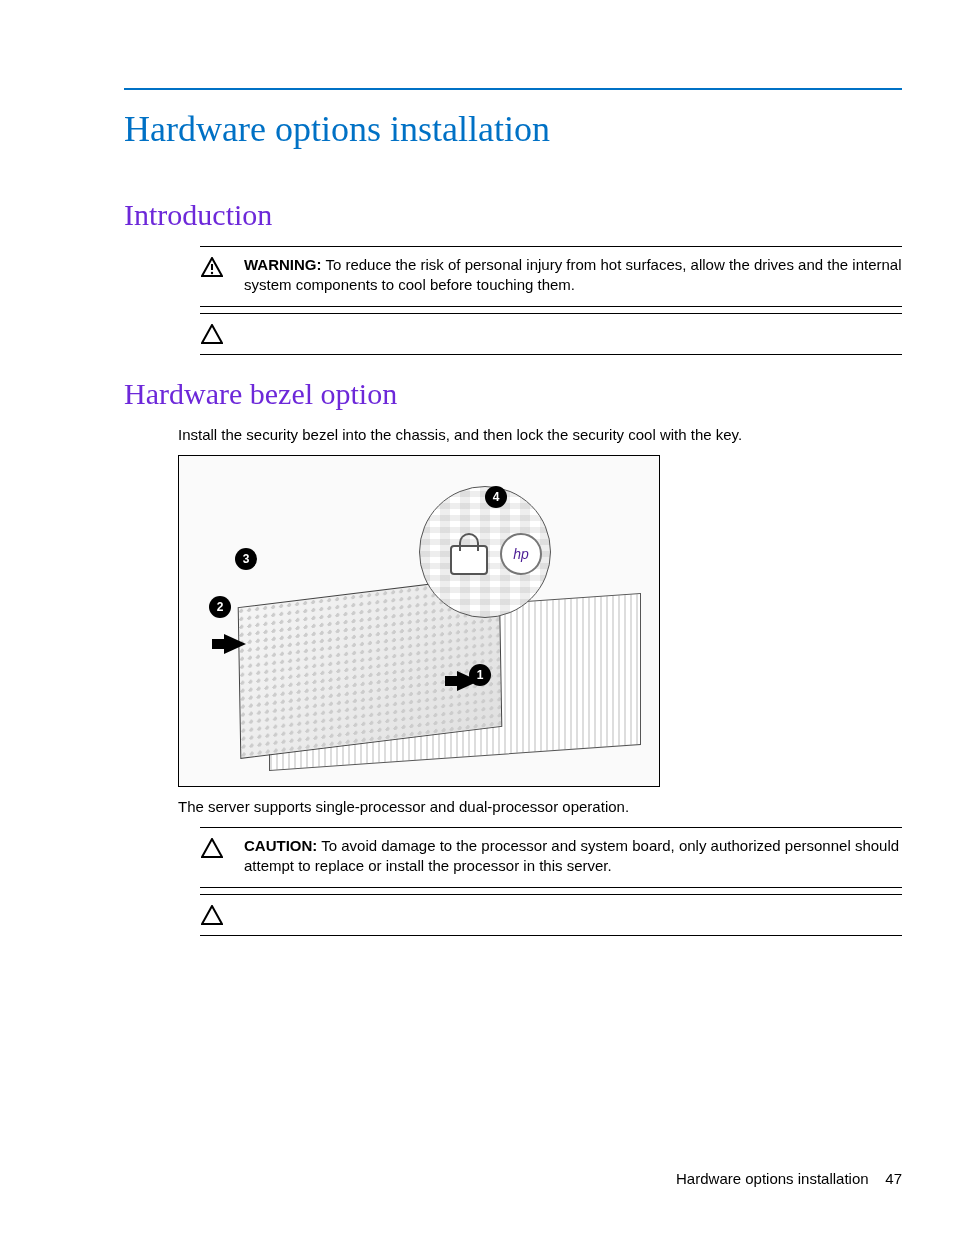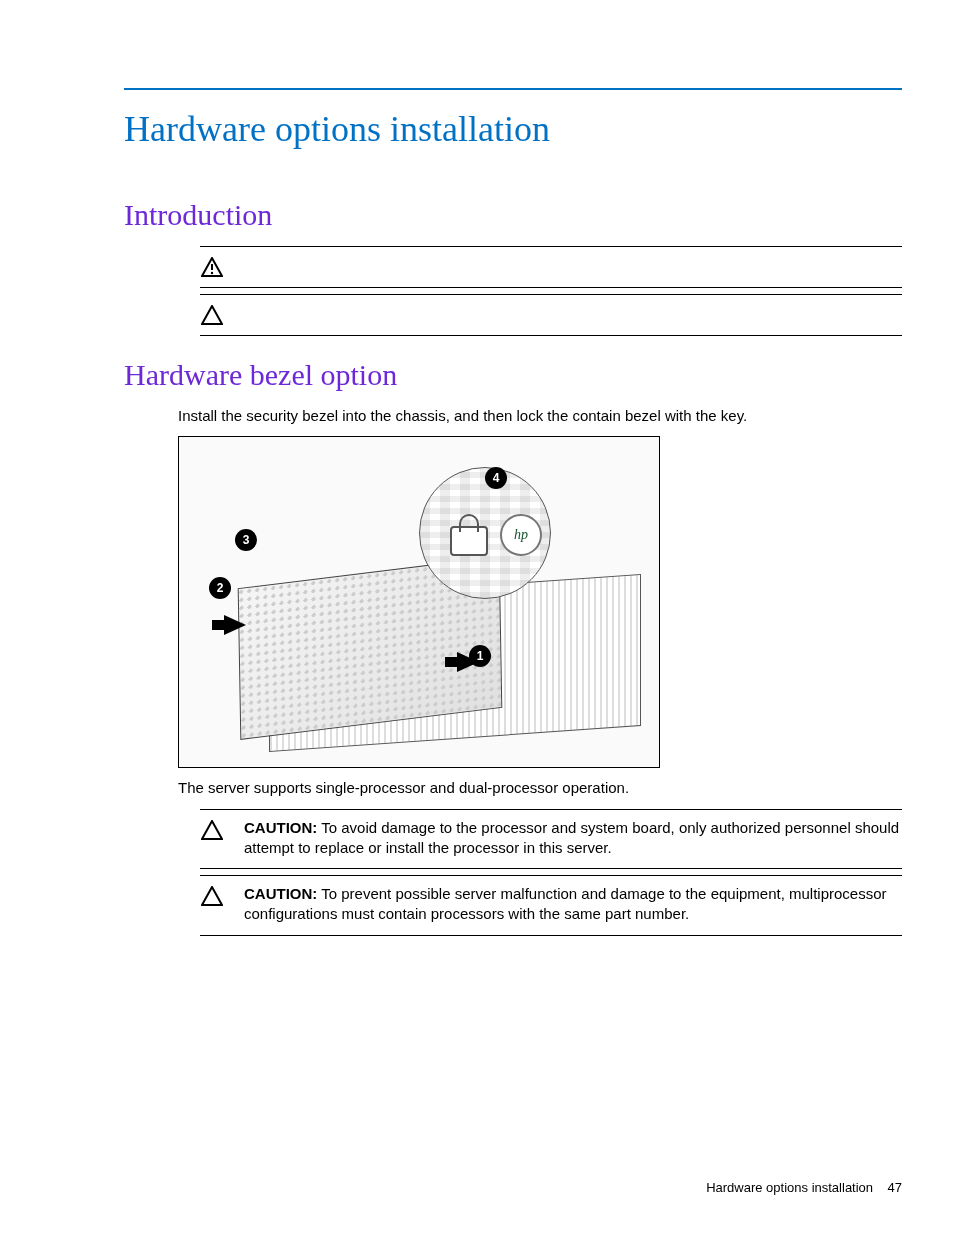--- a/index.html
+++ b/index.html
@@ -124,23 +124,22 @@
     bottom: 42px;
     width: 38px;
     height: 38px;
     border-radius: 50%;
     border: 2px solid #777;
     display: flex;
     align-items: center;
     justify-content: center;
     font-style: italic;
     font-size: 14px;
-    color: #14532d;
+    color: #4c1d95;
     background: #fff;
-    font-family: Liberation Serif, serif;
   }
   .lock-shape {
     position: absolute;
     left: 30px;
     top: 58px;
     width: 34px;
     height: 26px;
     border: 2px solid #555;
     border-radius: 4px;
     background: #fff;
@@ -167,55 +166,59 @@
     content: "";
     position: absolute;
     left: -34px;
     top: -5px;
     width: 14px;
     height: 10px;
     background: #000;
   }
   .footer {
     position: absolute;
-    bottom: 40px;
+    bottom: 48px;
     right: 80px;
-    font-size: 13px;
+    font-size: 15px;
   }
 </style>
 </head>
 <body>
 
 <div class="page">
   <div class="top-rule"></div>
 
   <h1>Hardware options installation</h1>
 
   <h2>Introduction</h2>
 
   <div class="notice">
     <div class="notice-icon">
       <svg width="22" height="20" viewBox="0 0 22 20">
         <path d="M11 1 L21 19 L1 19 Z" fill="none" stroke="#000" stroke-width="2"></path>
         <line x1="11" y1="7" x2="11" y2="13" stroke="#000" stroke-width="2"></line>
         <circle cx="11" cy="16" r="1.2" fill="#000"></circle>
       </svg>
     </div>
+    <div class="notice-text">
+      <span class="notice-label">WARNING:</span>
+      <span>To reduce the risk of personal injury from hot surfaces, allow the drives and the internal system components to cool before touching them.</span>
+    </div>
   </div>
 
   <div class="notice">
     <div class="notice-icon">
       <svg width="22" height="20" viewBox="0 0 22 20">
         <path d="M11 1 L21 19 L1 19 Z" fill="none" stroke="#000" stroke-width="2"></path>
       </svg>
     </div>
   </div>
 
   <h2>Hardware bezel option</h2>
-  <p class="body-text">Install the security bezel into the chassis, and then lock the contain bezel with the key.</p>
+  <p class="body-text">Install the security bezel into the chassis, and then lock the security cool with the key.</p>
 
   <div class="figure">
     <div class="server-body"></div>
     <div class="bezel"></div>
     <div class="lock-circle">
       <div class="lock-shape"></div>
       <div class="hp-badge">hp</div>
     </div>
     <div class="arrow-right" style="left:45px; top:178px"></div>
     <div class="arrow-right" style="left:278px; top:215px"></div>
@@ -238,24 +241,20 @@
       <span>To avoid damage to the processor and system board, only authorized personnel should attempt to replace or install the processor in this server.</span>
     </div>
   </div>
 
   <div class="notice">
     <div class="notice-icon">
       <svg width="22" height="20" viewBox="0 0 22 20">
         <path d="M11 1 L21 19 L1 19 Z" fill="none" stroke="#000" stroke-width="2"></path>
       </svg>
     </div>
-    <div class="notice-text">
-      <span class="notice-label">CAUTION:</span>
-      <span>To prevent possible server malfunction and damage to the equipment, multiprocessor configurations must contain processors with the same part number.</span>
-    </div>
   </div>
 
   <div class="footer">
     <span>Hardware options installation</span>
     &nbsp;&nbsp;
     <span>47</span>
   </div>
 </div>
 
 </body></html>

